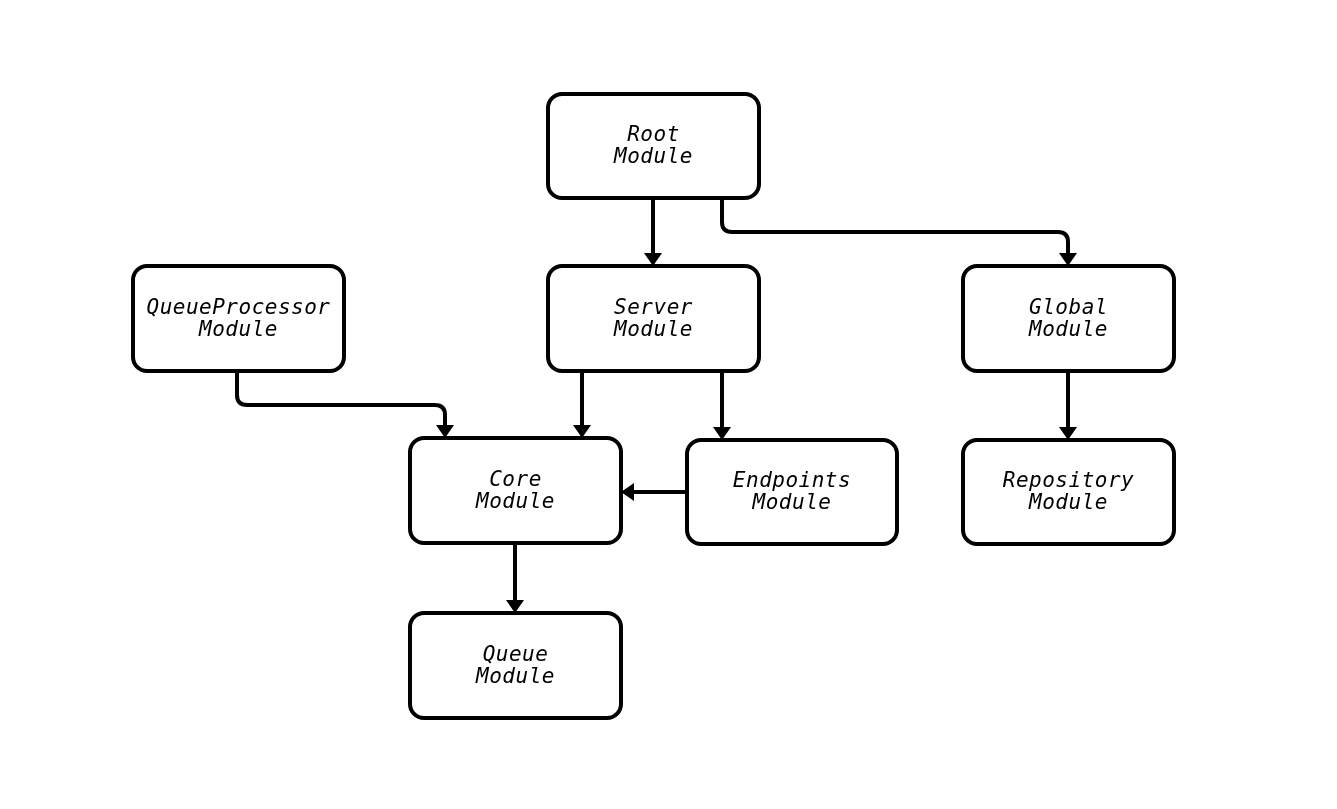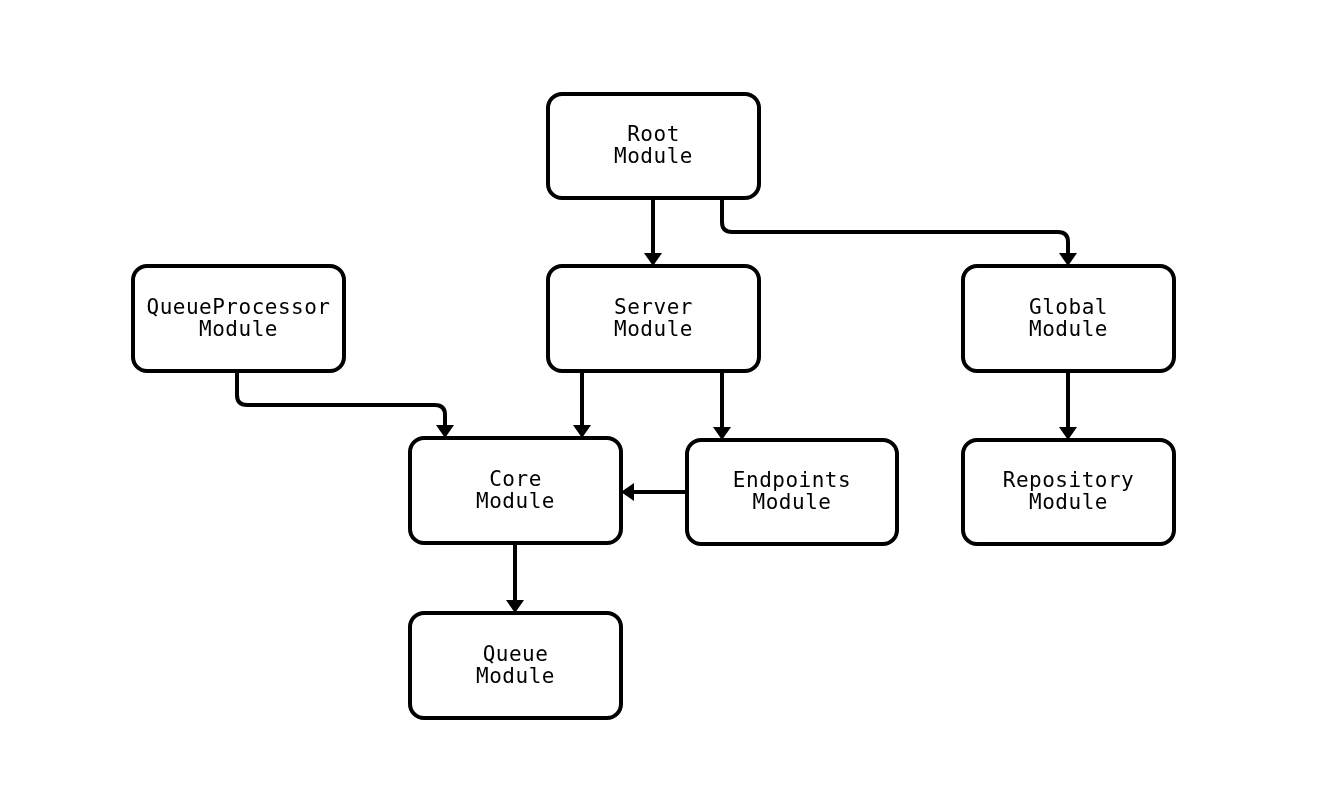--- a/index.html
+++ b/index.html
@@ -12,20 +12,21 @@
     width: 1337px;
     height: 809px;
     overflow: hidden;
     font-family: "DejaVu Sans Mono", monospace;
   }
   #diagram-root {
     position: relative;
     width: 1258px;
     height: 809px;
     background: #ffffff;
+    font-style: italic;
   }
   svg#graph-canvas {
     display: block;
     width: 1337px;
     height: 809px;
   }
   .node-rect {
     fill: #ffffff;
     stroke: #000000;
     stroke-width: 4;

